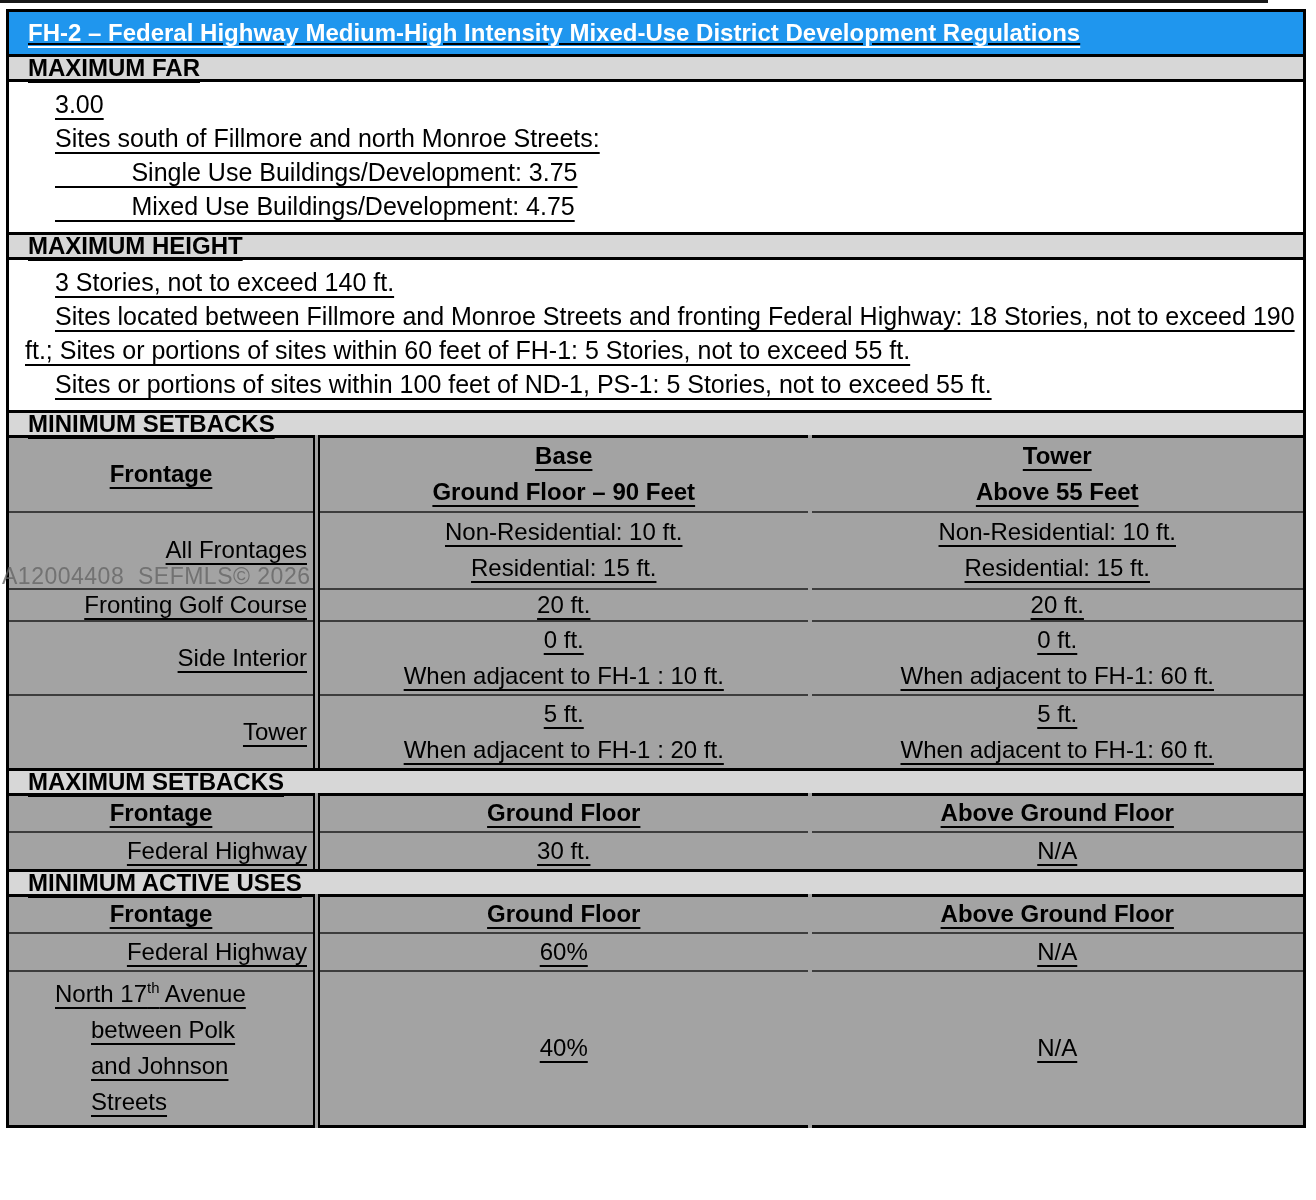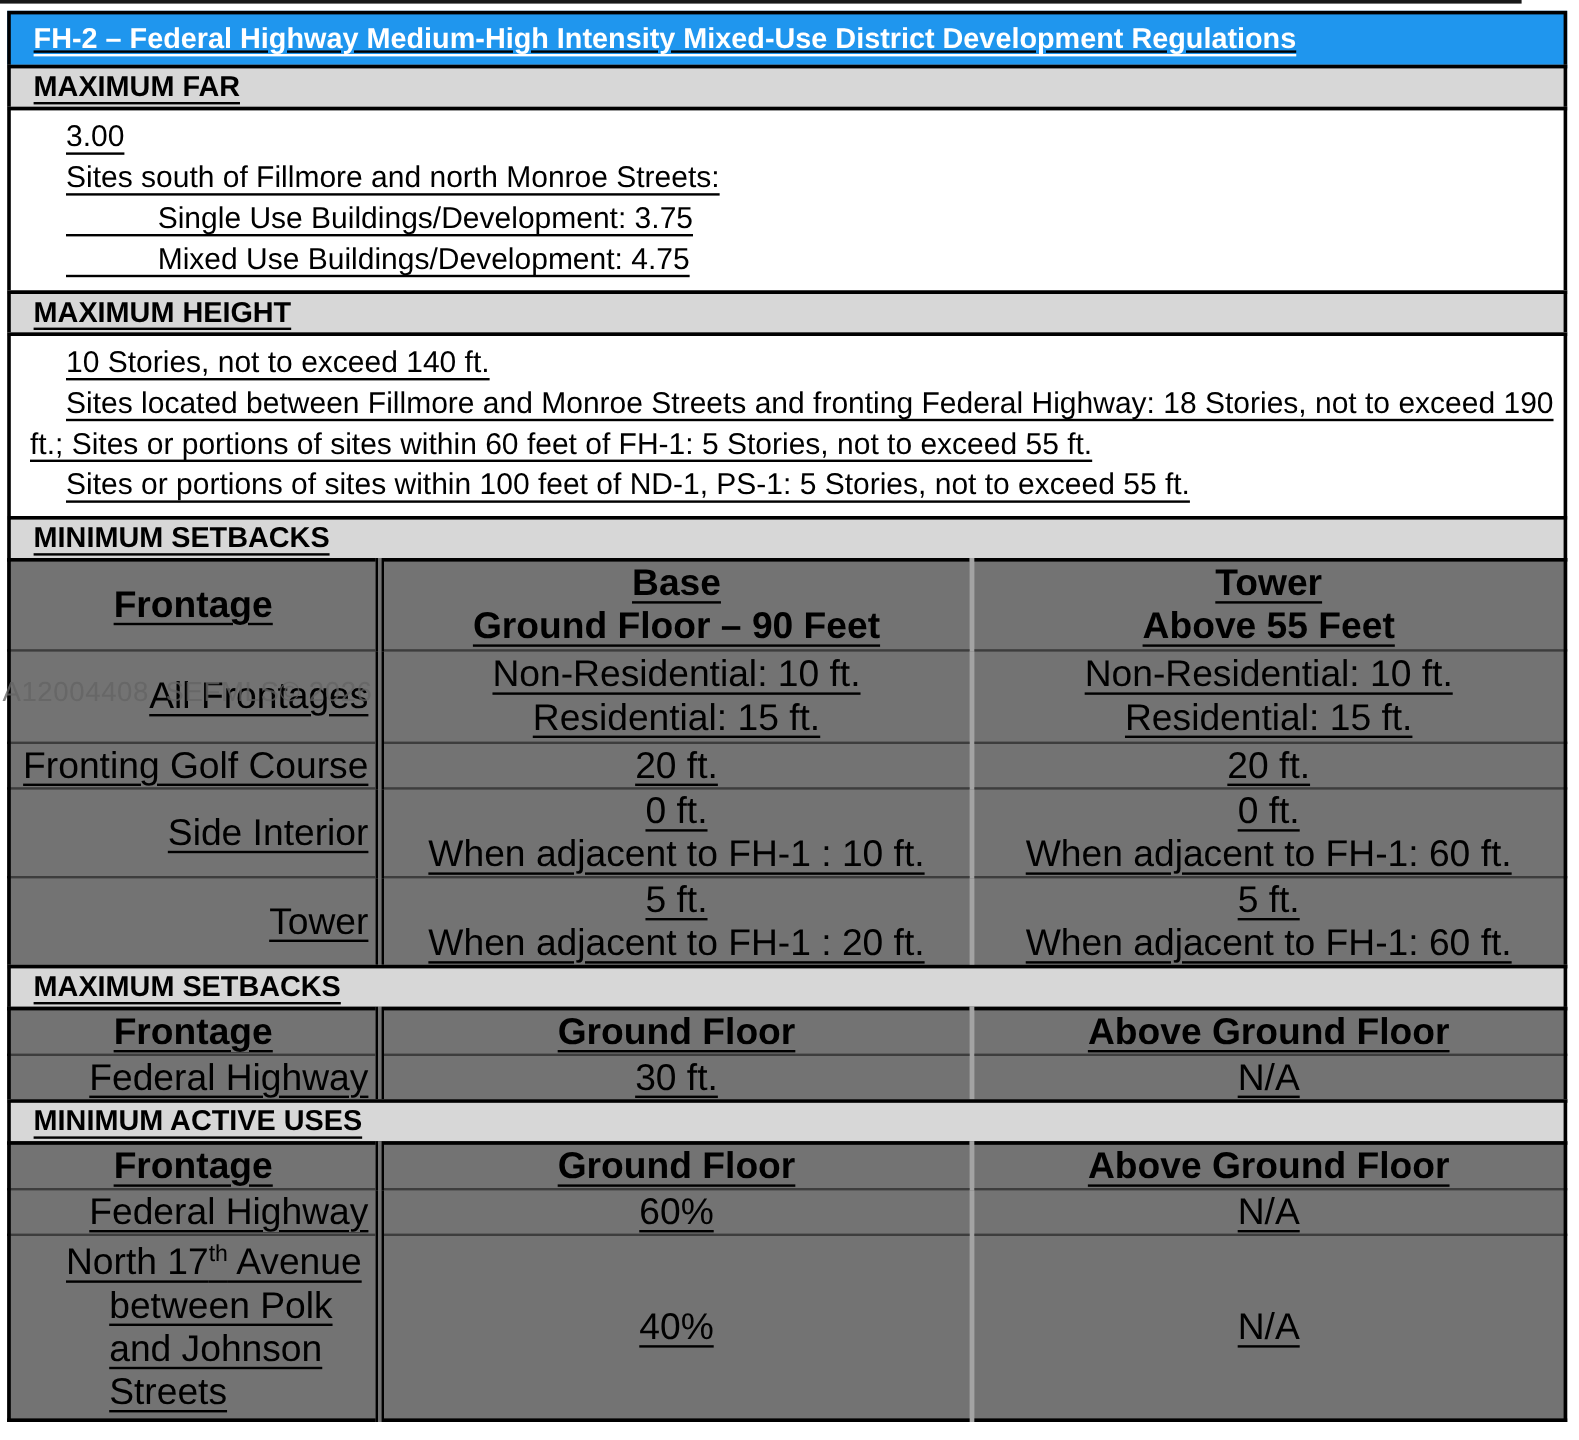--- a/index.html
+++ b/index.html
@@ -28,33 +28,33 @@
     text-underline-offset: 5px;
   }
 
   .title-bar {
     height: 48px; background: #1F96EE;
     display: flex; align-items: center; padding-left: 19px; text-decoration: underline;
   }
   .title-text { color: #ffffff; font-weight: bold; font-size: 24px; }
 
   .section-bar {
-    height: 38px; background: #D7D7D7;
+    height: 28px; background: #D7D7D7;
     display: flex; align-items: center; padding-left: 19px;
   }
   .heading { font-weight: bold; font-size: 24px; }
 
   .content { background: #ffffff; padding: 5px 0 9px 16px; }
   .content p { margin: 0; font-size: 25px; line-height: 34px; }
   .ind { text-indent: 30px; }
 
   .tbl {
     width: 100%; border-collapse: collapse; table-layout: fixed;
-    margin-top: -3px; border: 3px solid #000; font-size: 31px;
-    background: #737373;
+    margin-top: -3px; border: 3px solid #000; font-size: 24px;
+    background: #a3a3a3;
   }
   .tbl td { border-top: 2px solid #3d3d3d; padding: 0 6px; vertical-align: middle; }
   .tbl tr:first-child td { border-top: none; }
   col.c1 { width: 309px; }
   col.c2 { width: 493px; }
   .dbl { border-left: 7px double #000; }
   .sgl { border-left: 4px solid #a3a3a3; }
   .cc { text-align: center; }
   .lft { text-align: right; padding-left: 38px; }
   .cl { line-height: 36px; }
@@ -95,21 +95,21 @@
       <p class="u ind">3.00</p>
       <p class="u ind">Sites south of Fillmore and north Monroe Streets:</p>
       <p class="u ind">&nbsp;&nbsp;&nbsp;&nbsp;&nbsp;&nbsp;&nbsp;&nbsp;&nbsp;&nbsp;&nbsp;Single Use Buildings/Development: 3.75</p>
       <p class="u ind">&nbsp;&nbsp;&nbsp;&nbsp;&nbsp;&nbsp;&nbsp;&nbsp;&nbsp;&nbsp;&nbsp;Mixed Use Buildings/Development: 4.75</p>
     </div>
 
     <div class="block section-bar">
       <span class="u heading">MAXIMUM HEIGHT</span>
     </div>
     <div class="block content">
-      <p class="u ind">10 Stories, not to exceed 140 ft.</p>
+      <p class="u ind">3 Stories, not to exceed 140 ft.</p>
       <p class="u ind">Sites located between Fillmore and Monroe Streets and fronting Federal Highway: 18 Stories, not to exceed 190 ft.; Sites or portions of sites within 60 feet of FH-1: 5 Stories, not to exceed 55 ft.</p>
       <p class="u ind">Sites or portions of sites within 100 feet of ND-1, PS-1: 5 Stories, not to exceed 55 ft.</p>
     </div>
 
     <div class="block section-bar">
       <span class="u heading">MINIMUM SETBACKS</span>
     </div>
     <table class="tbl">
       <colgroup>
           <col class="c1">

